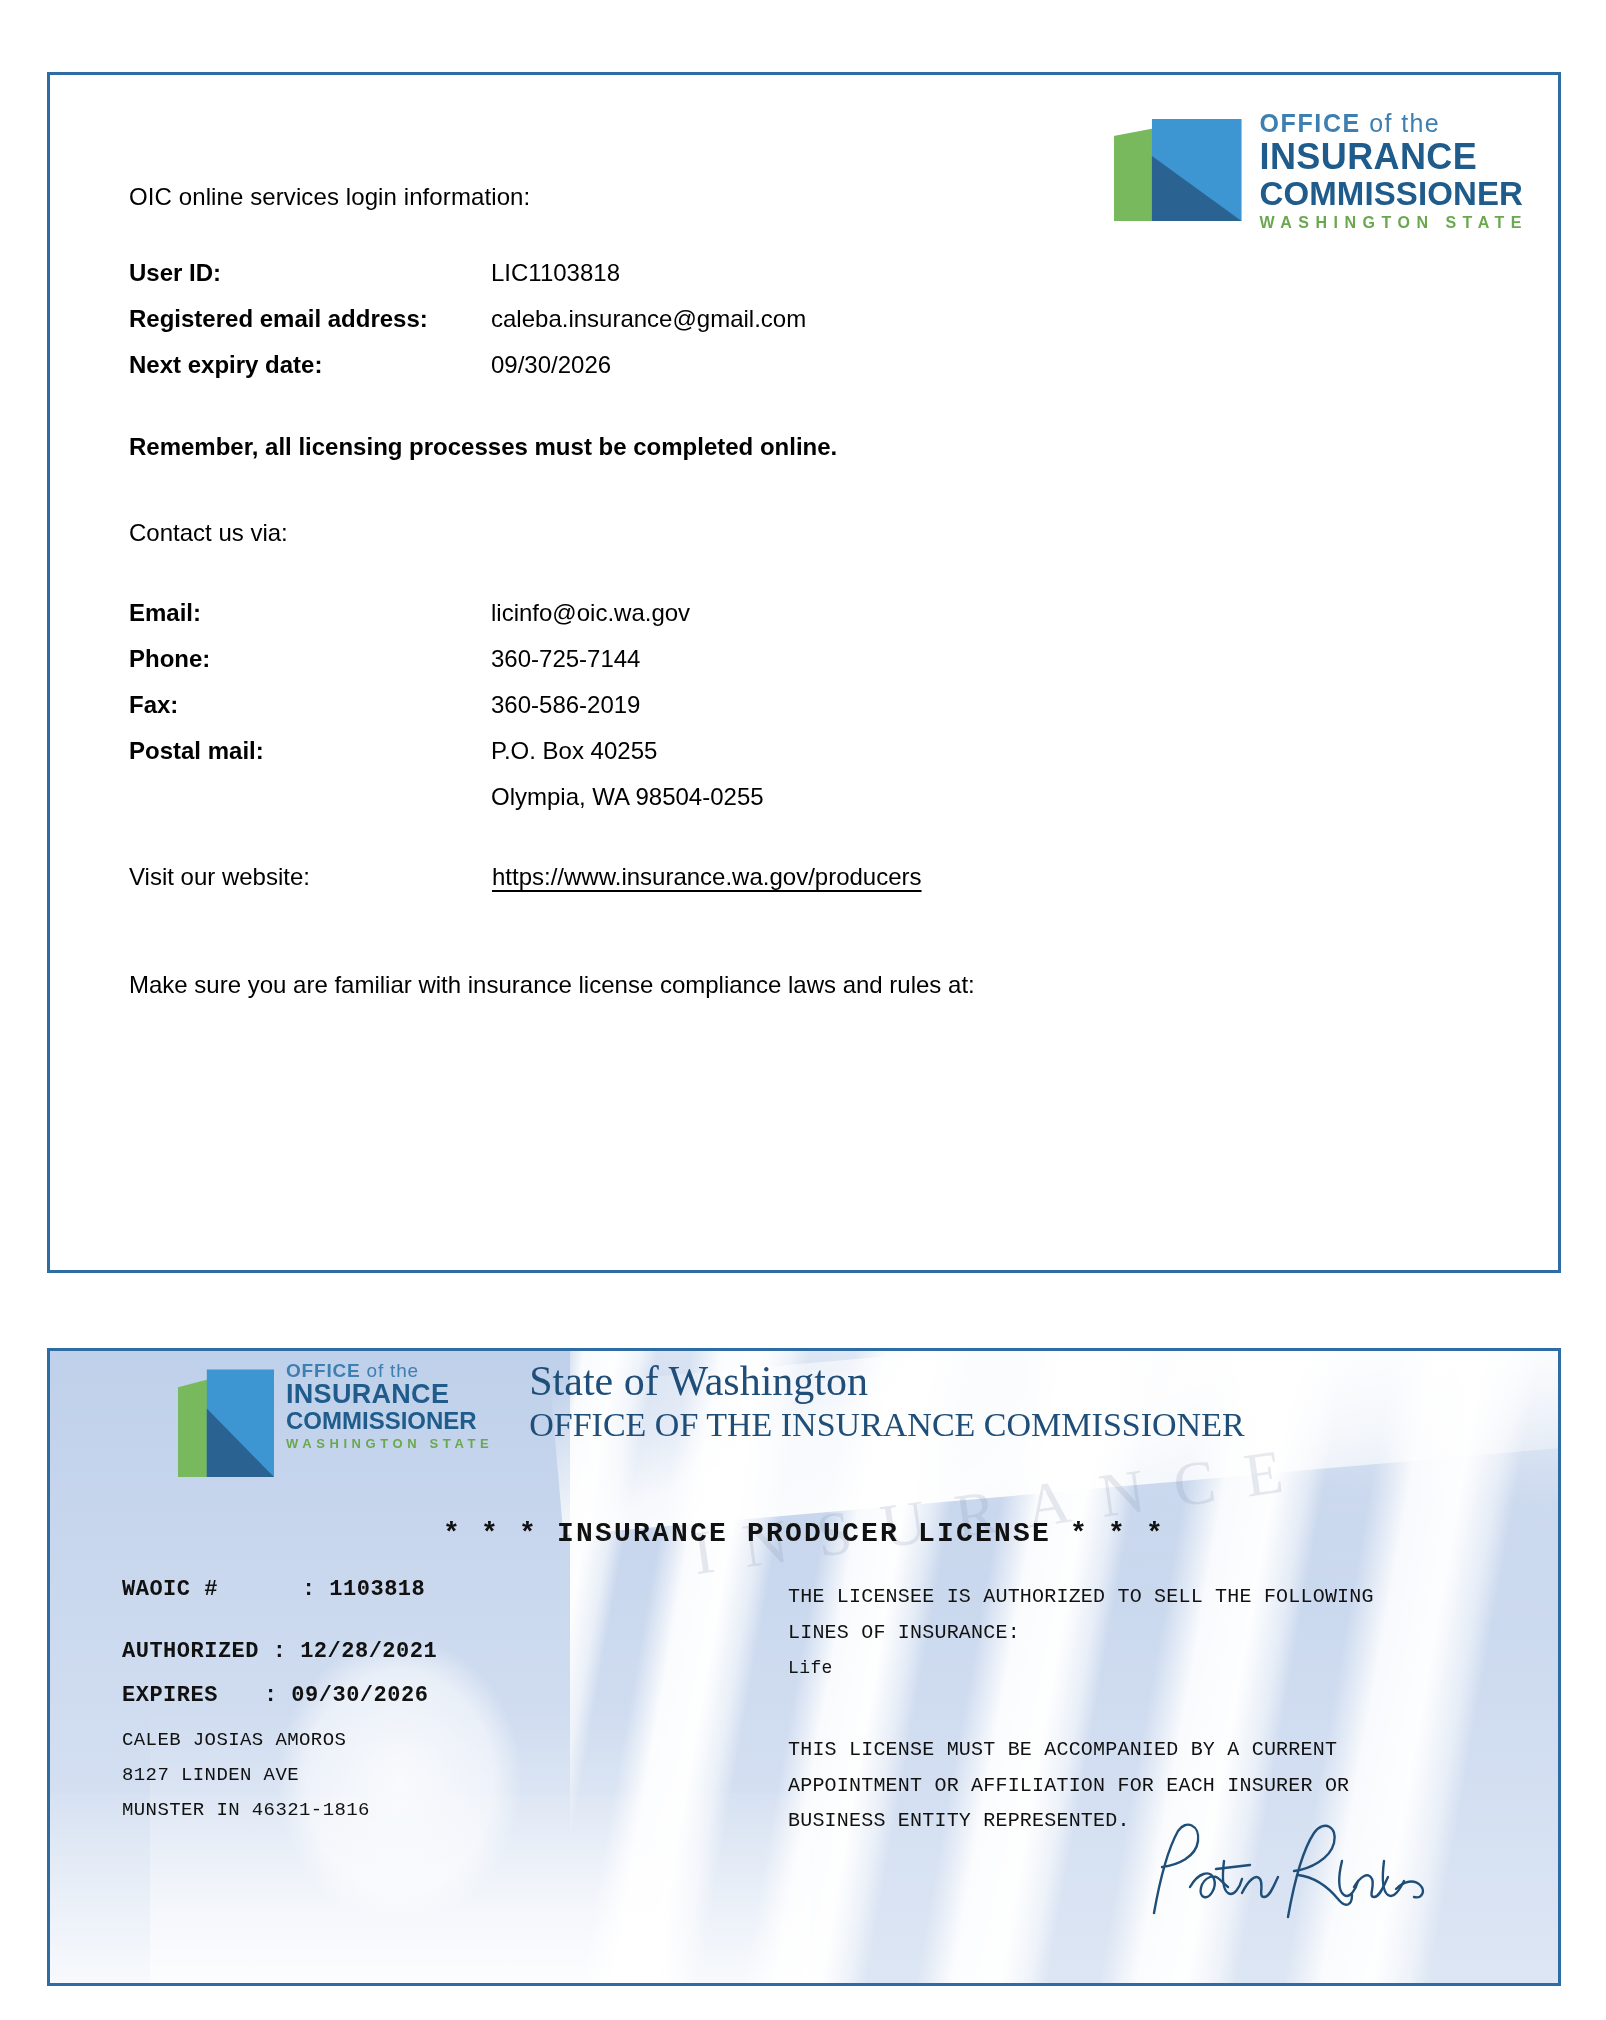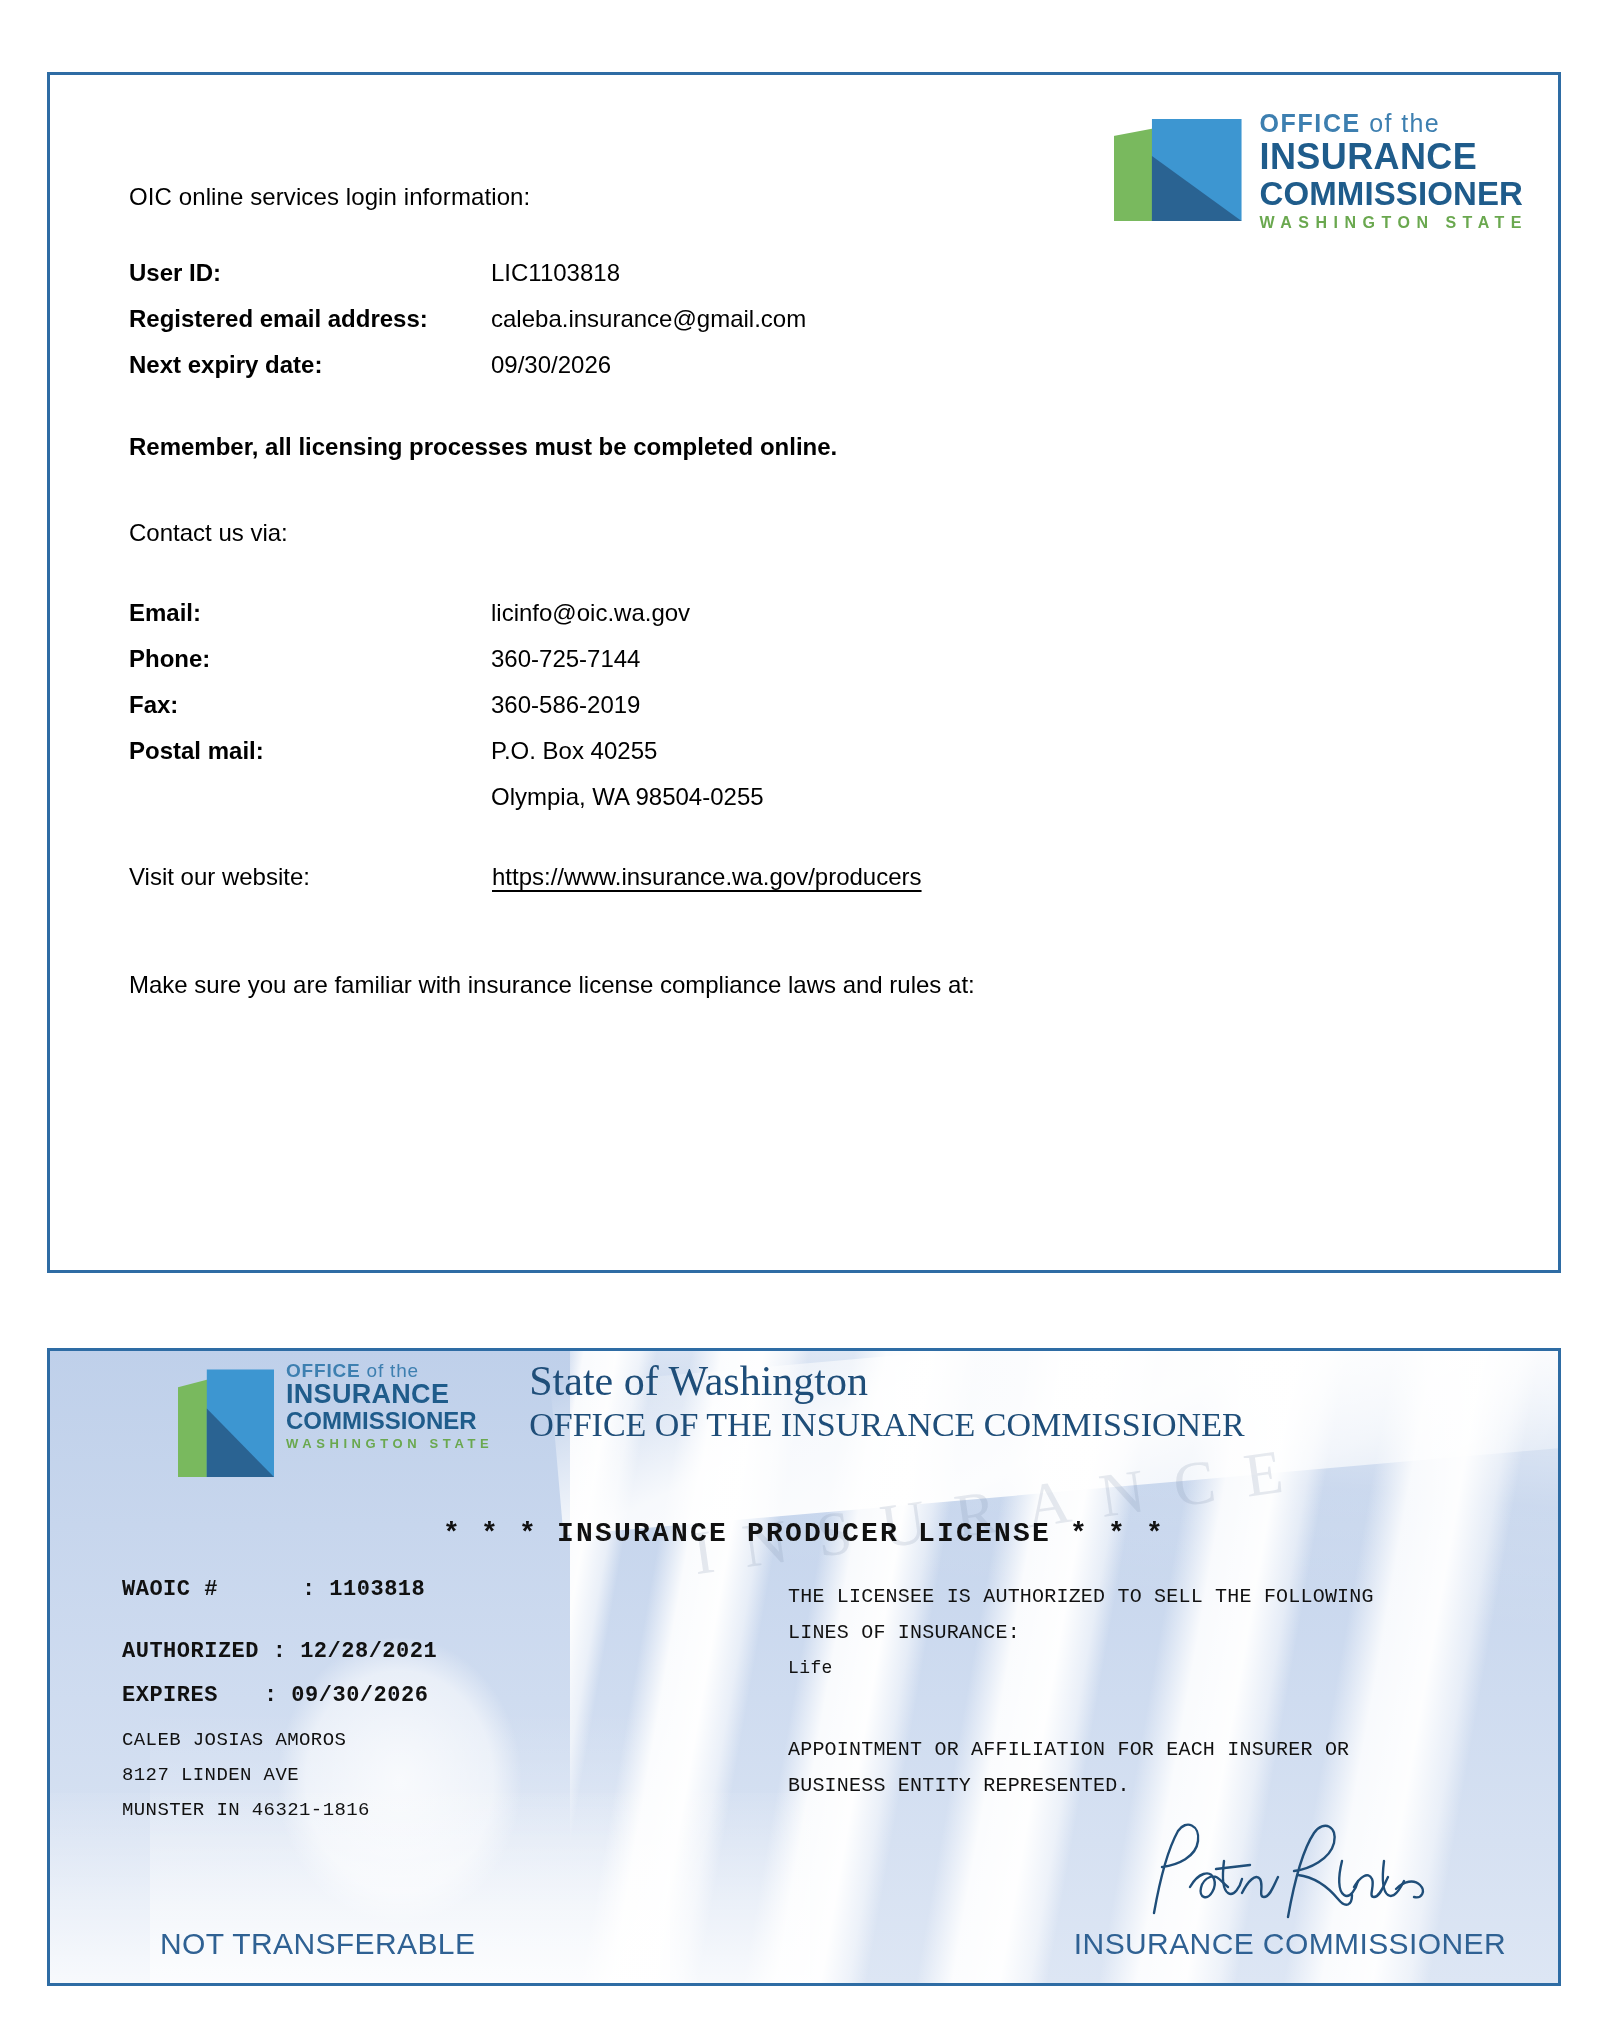--- a/index.html
+++ b/index.html
@@ -481,20 +481,21 @@
         <div class="mono-line mono-small">8127 LINDEN AVE</div>
         <div class="mono-line mono-small">MUNSTER IN 46321-1816</div>
       </div>
 
       <div class="col-right">
         <div class="mono-line mono-tight">THE LICENSEE IS AUTHORIZED TO SELL THE FOLLOWING</div>
         <div class="mono-line mono-tight">LINES OF INSURANCE:</div>
         <div class="mono-line mono-life">Life</div>
 
         <div class="right-block-2">
+          <div class="mono-line mono-tight">THIS LICENSE MUST BE ACCOMPANIED BY A CURRENT</div>
           <div class="mono-line mono-tight">APPOINTMENT OR AFFILIATION FOR EACH INSURER OR</div>
           <div class="mono-line mono-tight">BUSINESS ENTITY REPRESENTED.</div>
         </div>
       </div>
     </div>
 
     <svg class="signature" viewBox="0 0 290 110" aria-hidden="true">
       <g fill="none" stroke="#1f4e79" stroke-width="2.4" stroke-linecap="round" stroke-linejoin="round">
         <path d="M16 92 C 22 58, 30 28, 40 10 C 48 -2, 62 4, 60 20 C 58 36, 40 44, 24 46"></path>
         <path d="M52 66 C 60 52, 72 48, 76 58 C 79 66, 72 78, 66 76 C 60 74, 62 60, 72 56 C 80 53, 84 62, 90 66"></path>
@@ -503,19 +504,15 @@
         <path d="M104 72 C 110 60, 118 52, 122 58 C 126 64, 120 76, 126 76 C 132 76, 136 64, 140 56"></path>
         <path d="M150 96 C 156 62, 164 30, 176 12 C 186 -2, 200 6, 196 22 C 192 38, 172 48, 156 50"></path>
         <path d="M160 54 C 176 56, 190 66, 200 78 C 208 88, 214 84, 214 74"></path>
         <path d="M204 40 C 200 56, 200 70, 206 74 C 212 78, 218 68, 220 60"></path>
         <path d="M216 66 C 222 56, 230 50, 234 58 C 237 65, 230 76, 236 76 C 242 76, 246 64, 250 56"></path>
         <path d="M246 40 C 244 56, 244 70, 250 74 C 256 78, 262 68, 266 60"></path>
         <path d="M258 68 C 266 60, 276 58, 282 64 C 288 70, 284 78, 276 76"></path>
       </g>
     </svg>
 
-    <div class="card-footer">
-      <div class="not-transferable">NOT TRANSFERABLE</div>
-      <div class="commissioner-label">INSURANCE COMMISSIONER</div>
-    </div>
 
   </div>
 </div>
 
 </body></html>

